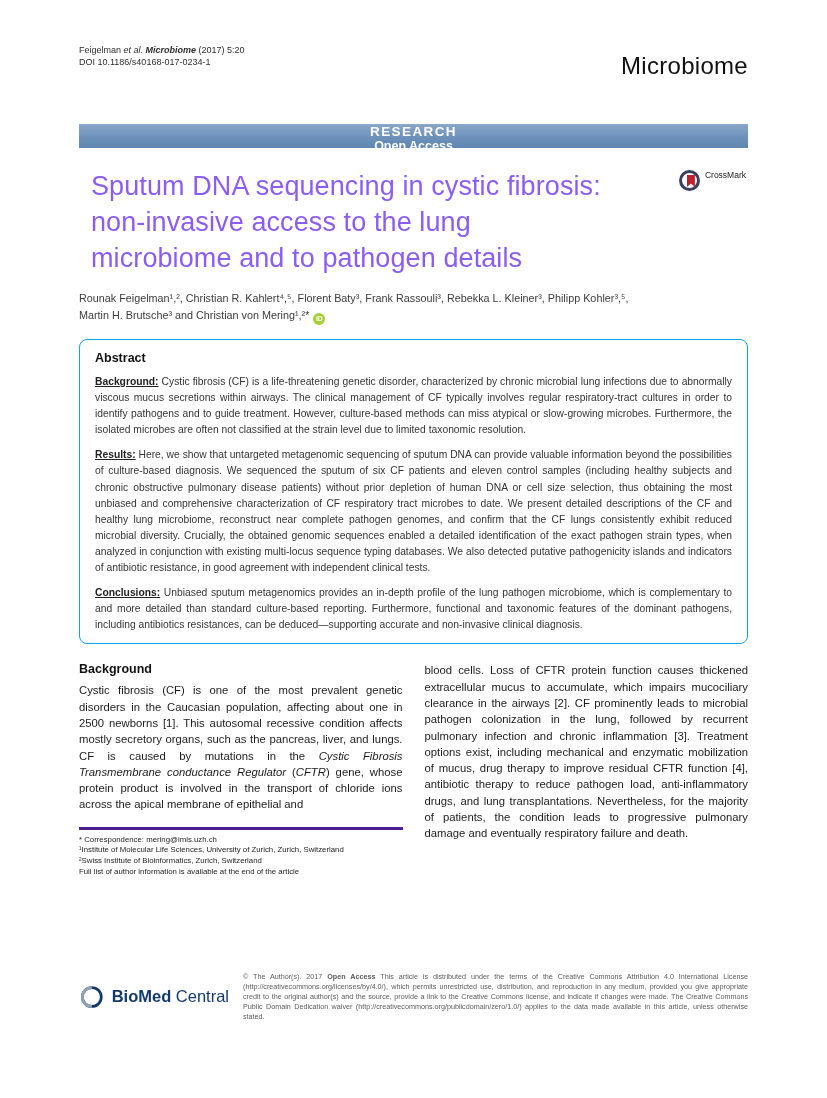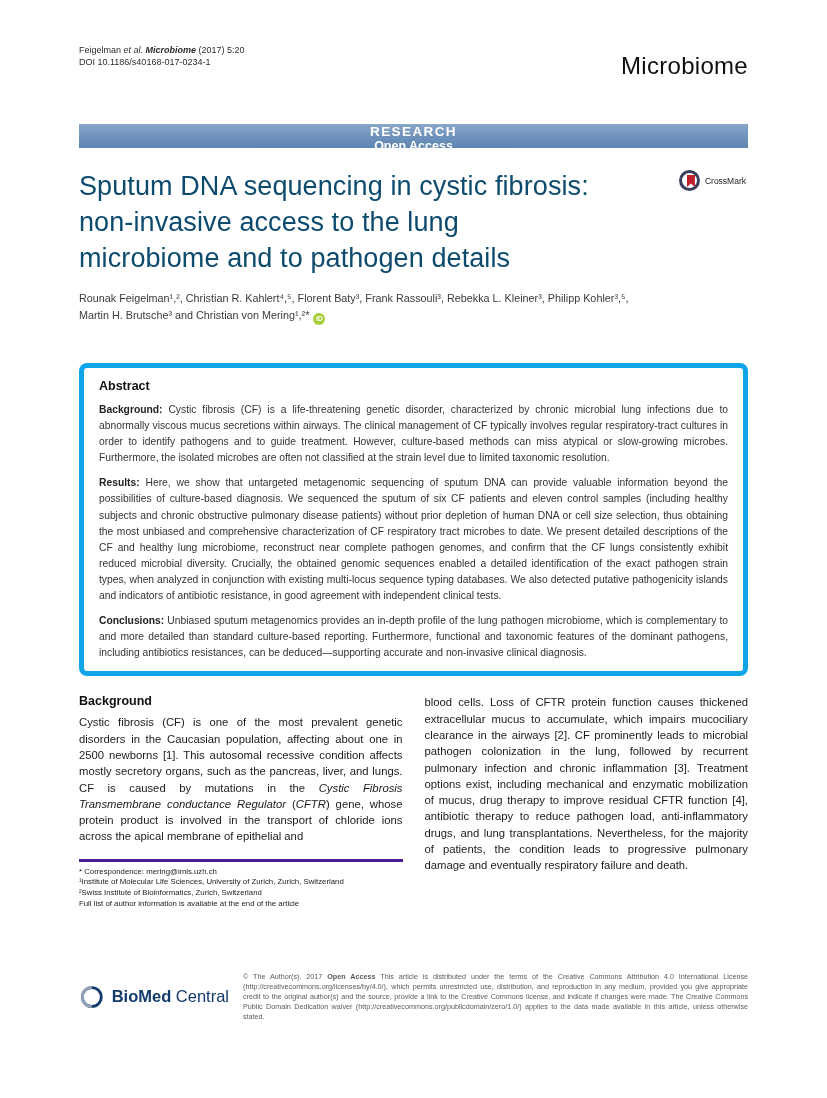--- a/index.html
+++ b/index.html
@@ -25,26 +25,26 @@
     display: flex; align-items: center; justify-content: space-between;
     padding: 0 10px;
     flex-direction: column;
   }
   .banner-left { color: #fff; font-weight: bold; font-size: 13.5px; letter-spacing: 1.4px; }
   .banner-right { color: #fff; font-weight: bold; font-size: 12.5px; }
 
   
   .title-row { position: relative; margin-top: 20px; }
   .title {
-    margin: 0; font-weight: 400; font-size: 27px; line-height: 36px;
-    color: #0c4a6e; white-space: pre-line; width: 600px; letter-spacing: 0.1px;
+    margin: 12px; font-weight: 400; font-size: 27px; line-height: 36px;
+    color: #8b5cf6; white-space: pre-line; width: 600px; letter-spacing: 0.1px;
   }
   .crossmark {
     position: absolute; right: 2px; top: 2px;
-    display: flex; align-items: center; gap: 5px; cursor: pointer;
+    display: flex; gap: 5px; cursor: pointer;
   }
   .cm-icon {
     width: 21px; height: 21px; border-radius: 50%;
     border: 3px solid #3a3f5c; background: #fff; position: relative; display: inline-block;
   }
   .cm-flag {
     position: absolute; left: 5px; top: 2px; width: 8px; height: 12px;
     background: #c21f2c;
     clip-path: polygon(0 0, 100% 0, 100% 100%, 50% 70%, 0 100%);
   }
@@ -57,31 +57,31 @@
   }
   .orcid {
     display: inline-block; width: 12px; height: 12px; border-radius: 50%;
     background: #a6ce39; color: #fff; font-size: 7px; line-height: 12px;
     text-align: center; font-weight: bold; margin-left: 4px; vertical-align: -2px;
     cursor: pointer;
   }
 
   
   .abstract {
-    margin-top: 38px;
-    border: 5px solid #0ea5e9; border-radius: 8px;
+    margin-top: 14px;
+    border: 1px solid #0ea5e9; border-radius: 8px;
     padding: 11px 15px 8px 15px;
   }
   .abs-heading { margin: 0 0 9px 0; font-size: 12.5px; color: #111; }
   .abs-para {
     margin: 0 0 9px 0; font-size: 10.3px; line-height: 16.1px;
     color: #333; text-align: justify;
   }
   .abs-para:last-child { margin-bottom: 2px; }
-  .abs-para b { color: #222; }
+  .abs-para b { color: #222; text-decoration: underline; }
 
   
   .columns { display: flex; gap: 22px; margin-top: 18px; }
   .col { width: 324px; }
   .body-heading { margin: 0 0 6px 0; font-size: 12.5px; color: #111; font-family: "Liberation Sans", sans-serif; }
   .body-para {
     margin: 0; font-family: Liberation Sans, sans-serif;
     font-size: 11.3px; line-height: 16.3px; text-align: justify; color: #1b1b1b;
   }
 

